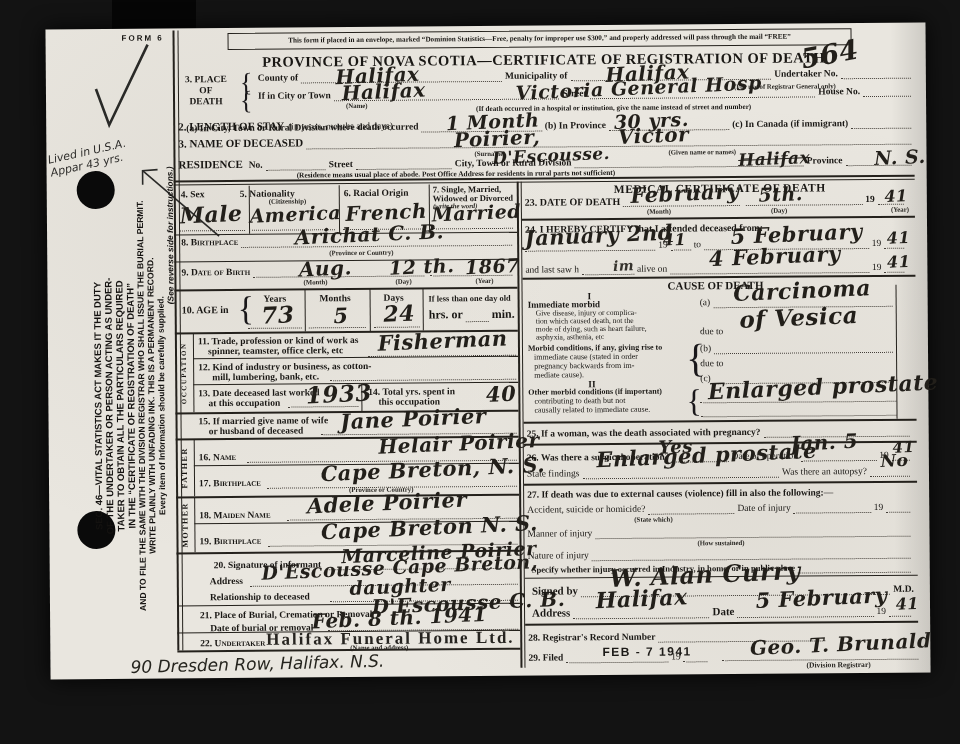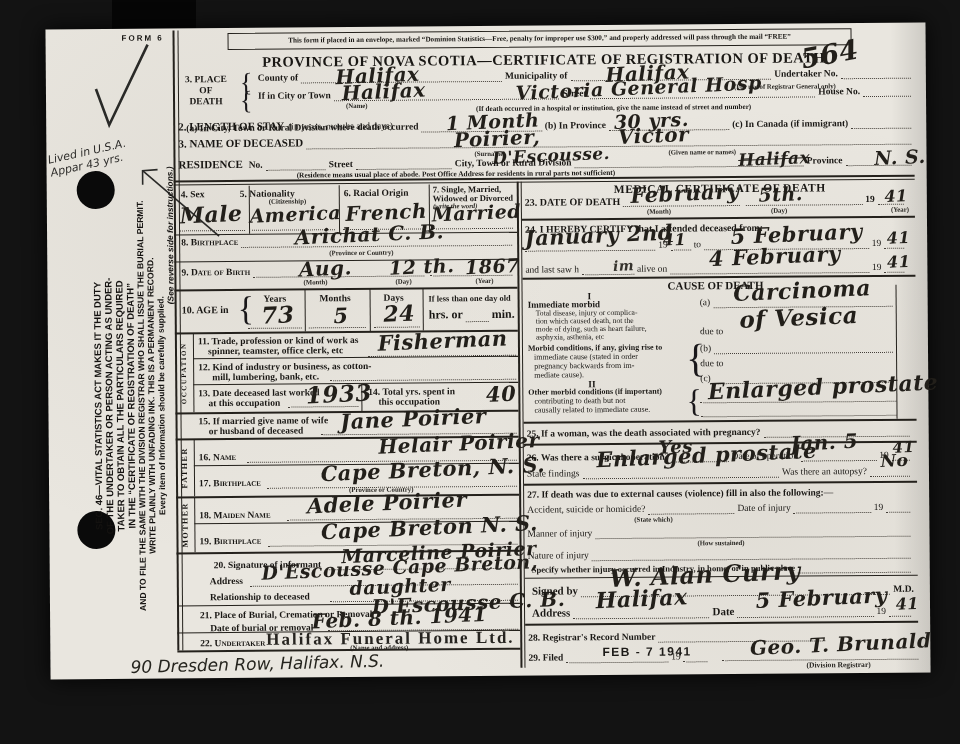--- a/index.html
+++ b/index.html
@@ -333,21 +333,21 @@
         <span class="ld lds" style="width:20px"></span>
     </div>
     <div class="abs hw" style="left:566px;top:234px;font-size:14px;color:#35322c">im</div>
     <div class="abs hw" style="left:662px;top:224px;font-size:21px">4 February</div>
     <div class="abs hw" style="left:840px;top:232px;font-size:16px">41</div>
     <div class="abs hl" style="left:475px;top:252px;width:393px;height:2px"></div>
 
     <div class="abs lbl" style="left:478px;top:255px;width:380px;text-align:center;font-size:11px">CAUSE OF DEATH</div>
     <div class="abs lbl" style="left:540px;top:266px">I</div>
     <div class="abs lbl" style="left:480px;top:274px;font-size:9px">Immediate morbid</div>
-    <div class="abs lbl lbn" style="left:488px;top:284px;font-size:7.6px">Total disease, injury or complica-</div>
+    <div class="abs lbl lbn" style="left:488px;top:284px;font-size:7.6px">Give disease, injury or complica-</div>
     <div class="abs lbl lbn" style="left:488px;top:292px;font-size:7.6px">tion which caused death, not the</div>
     <div class="abs lbl lbn" style="left:488px;top:300px;font-size:7.6px">mode of dying, such as heart failure,</div>
     <div class="abs lbl lbn" style="left:488px;top:308px;font-size:7.6px">asphyxia, asthenia, etc</div>
     <div class="abs row" style="left:652px;top:272px;width:196px;height:12px">
       <span class="lbl lbn">(a)</span>
         <span class="ld"></span>
     </div>
     <div class="abs hw" style="left:686px;top:258px;font-size:22px">Carcinoma</div>
     <div class="abs hw" style="left:692px;top:284px;font-size:23px">of Vesica</div>
     <div class="abs lbl lbn" style="left:652px;top:302px">due to</div>

